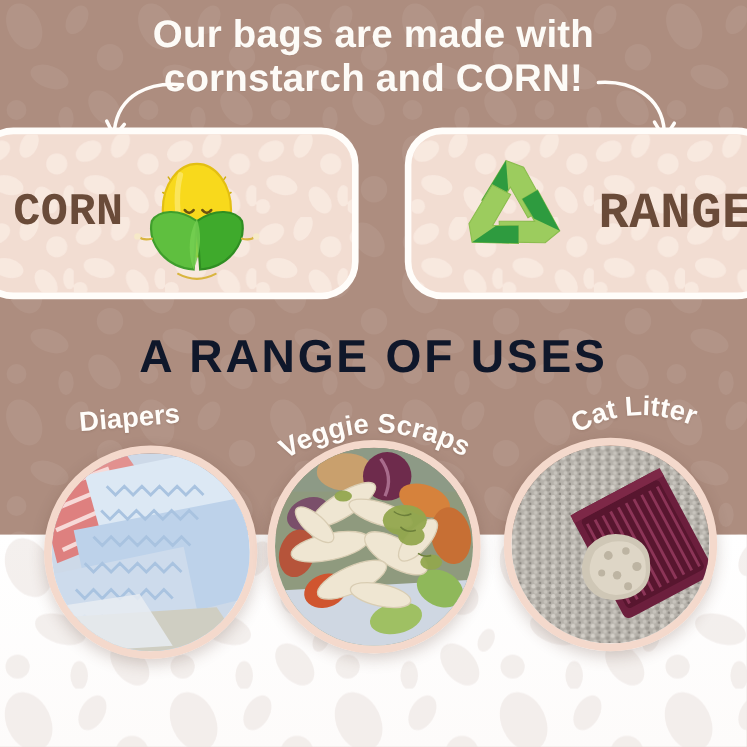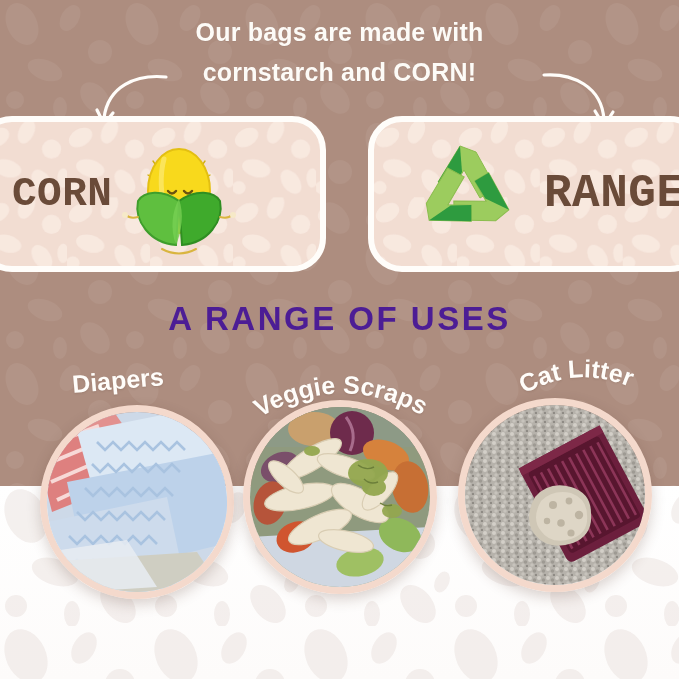--- a/index.html
+++ b/index.html
@@ -11,21 +11,21 @@
   }
   .stage{position:absolute;inset:0;width:679px;height:679px;overflow:hidden;background:#ad8d7f;}
 
   
   .bg-floral{position:absolute;inset:0;opacity:.06;}
 
   
   .headline{
     position:absolute;top:12px;left:0;width:679px;
     text-align:center;color:#fdfbf7;
-    font-size:25px;line-height:40px;font-weight:700;
+    font-size:35px;line-height:40px;font-weight:700;
     letter-spacing:.2px;
     text-shadow:0 1px 0 rgba(0,0,0,.04);
   }
   .headline .l1{display:block;}
   .headline .l2{display:block;}
 
   
   .arrow{position:absolute;}
   .arrow.left{left:92px;top:72px;width:80px;height:60px;}
   .arrow.right{left:540px;top:70px;width:80px;height:62px;}
@@ -49,21 +49,21 @@
     color:#6a4b39;font-weight:700;
     font-size:41px;line-height:42px;letter-spacing:.5px;font-family:Liberation Mono, monospace;
   }
   .panel.cornstarch .panel-label{margin-left:28px;}
   .panel.pbat .panel-label{font-size:46px;margin-left:12px;}
   .panel-art{position:relative;z-index:2;}
 
   
   .section-title{
     position:absolute;top:300px;left:0;width:679px;text-align:center;
-    color:#4c1d95;font-weight:700;font-size:33px;letter-spacing:2.5px;
+    color:#0f172a;font-weight:700;font-size:42px;letter-spacing:2.5px;
   }
 
   
   .band{
     position:absolute;left:0;top:486px;width:679px;height:193px;
     background:linear-gradient(#ffffff,#fdfbfa);
     overflow:hidden;
   }
   .band-floral{position:absolute;inset:0;opacity:.5;}
 

